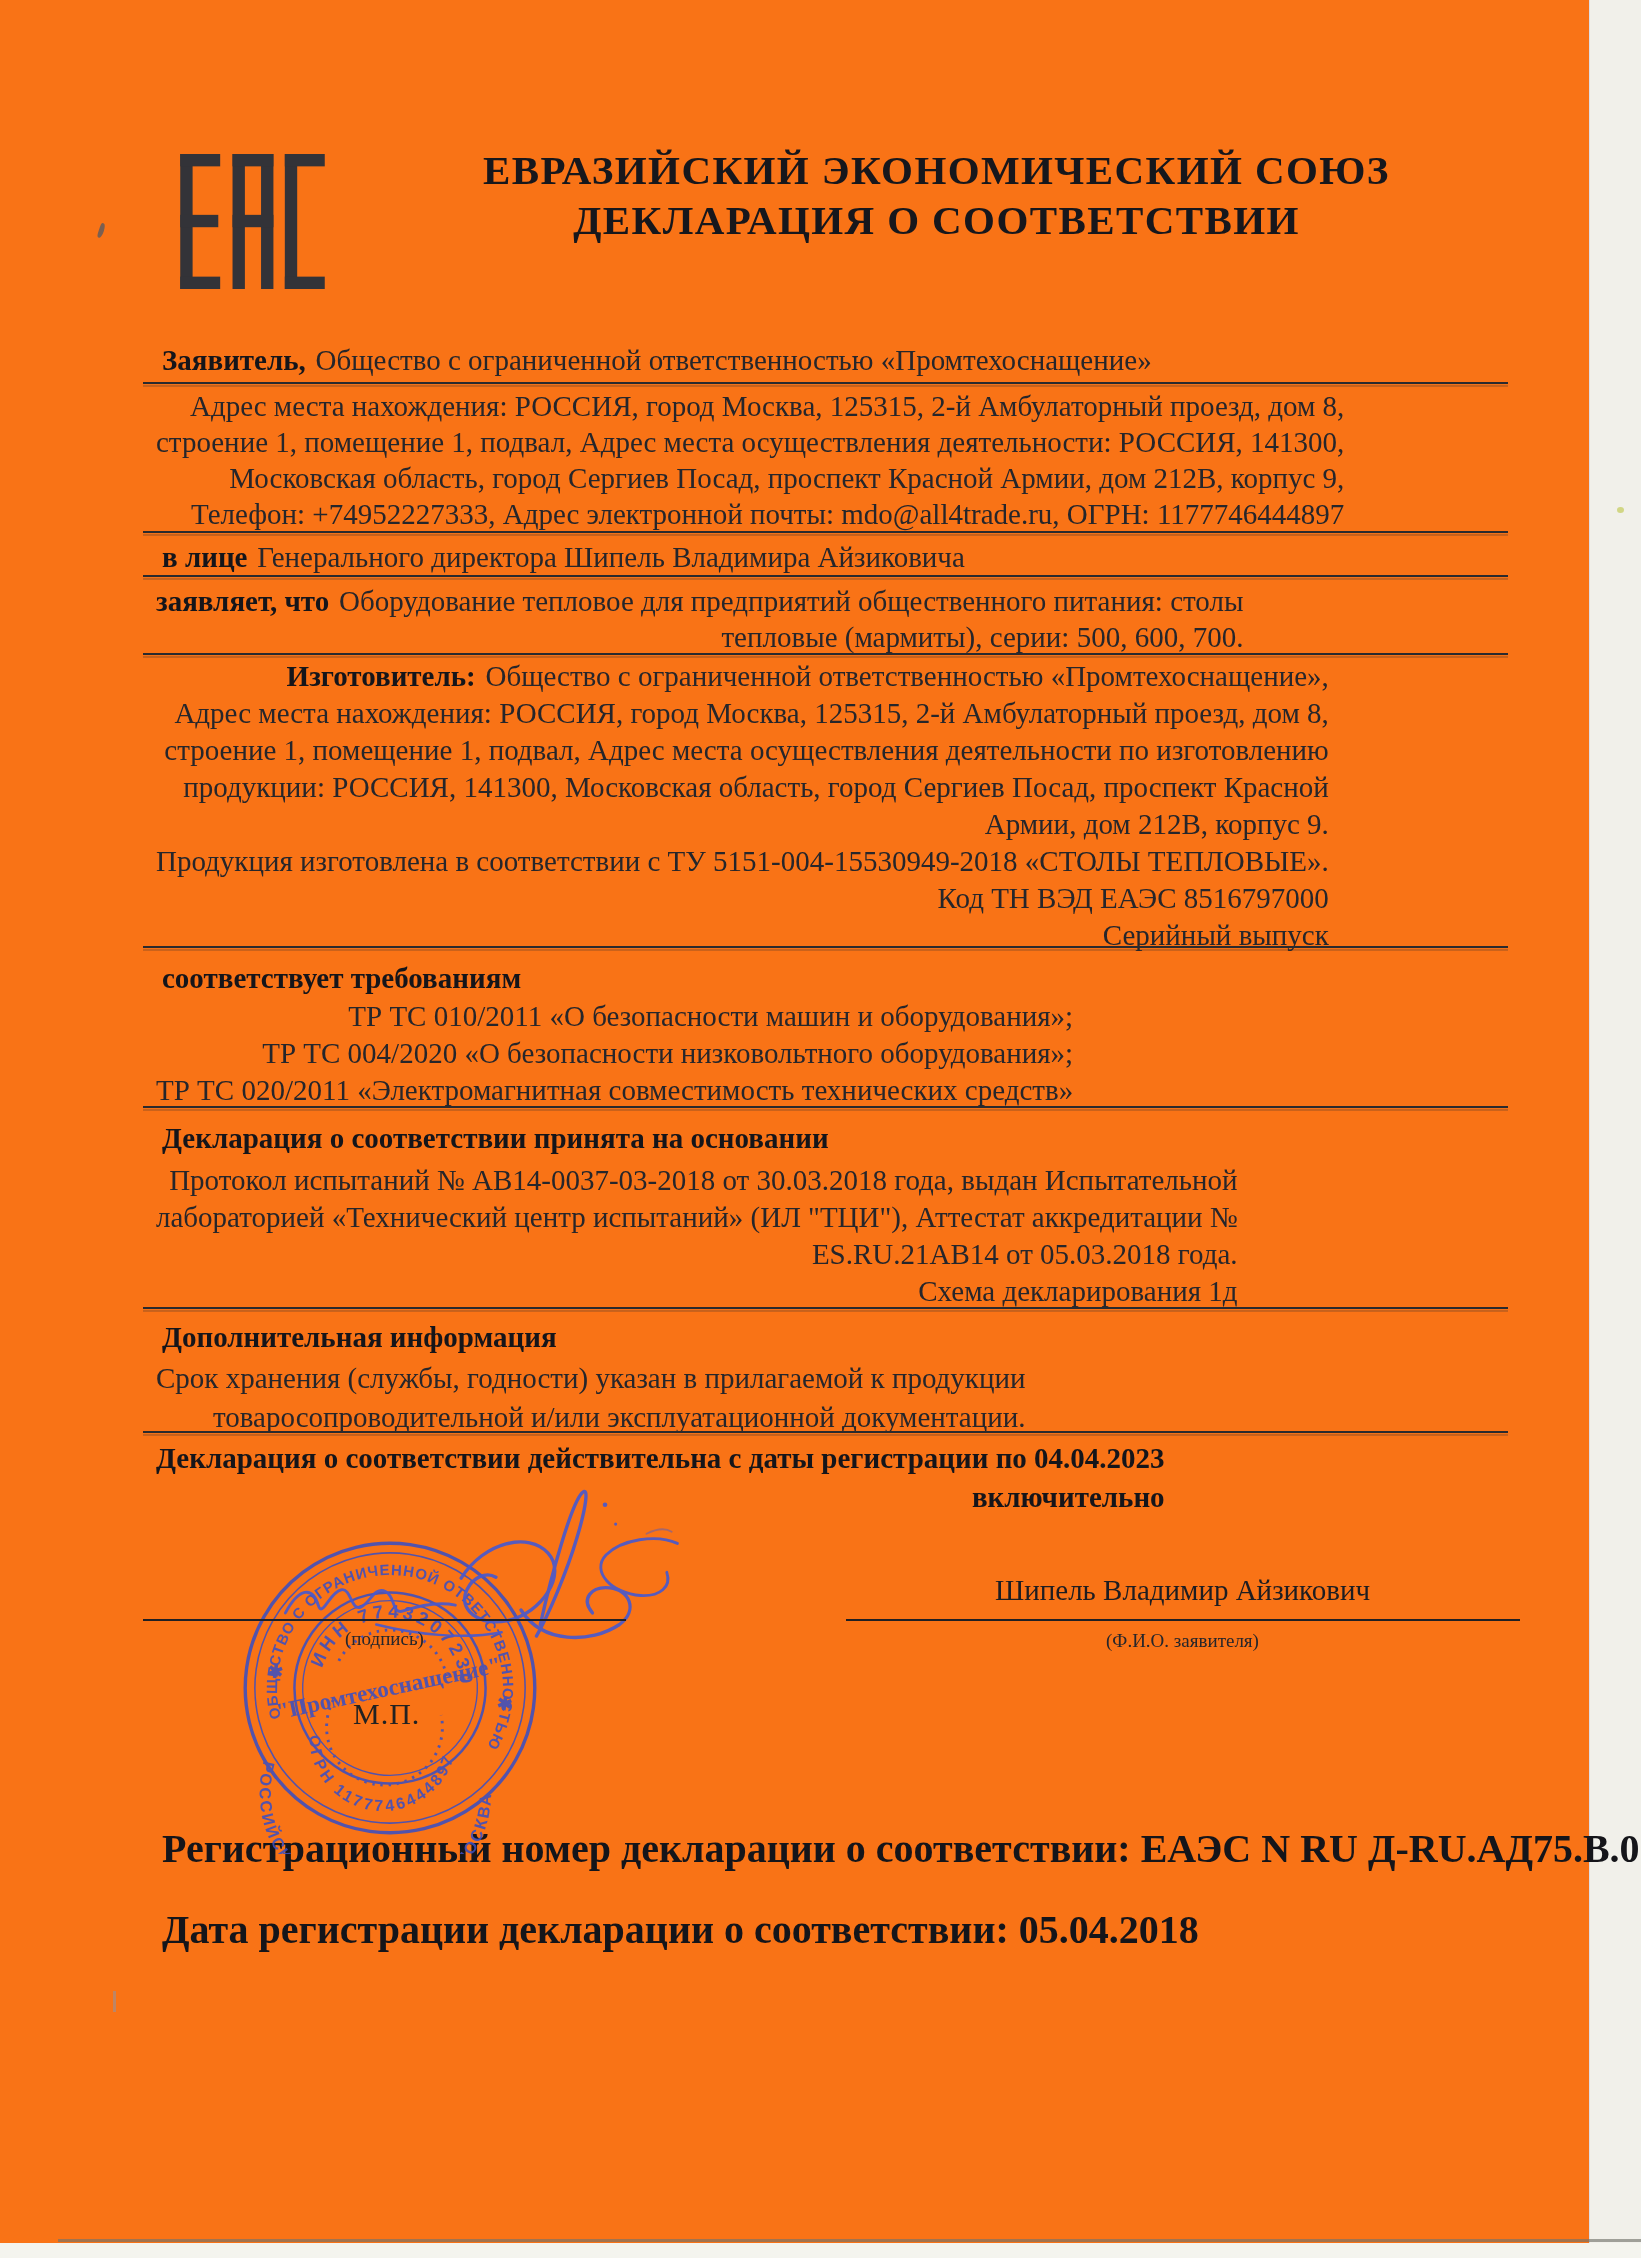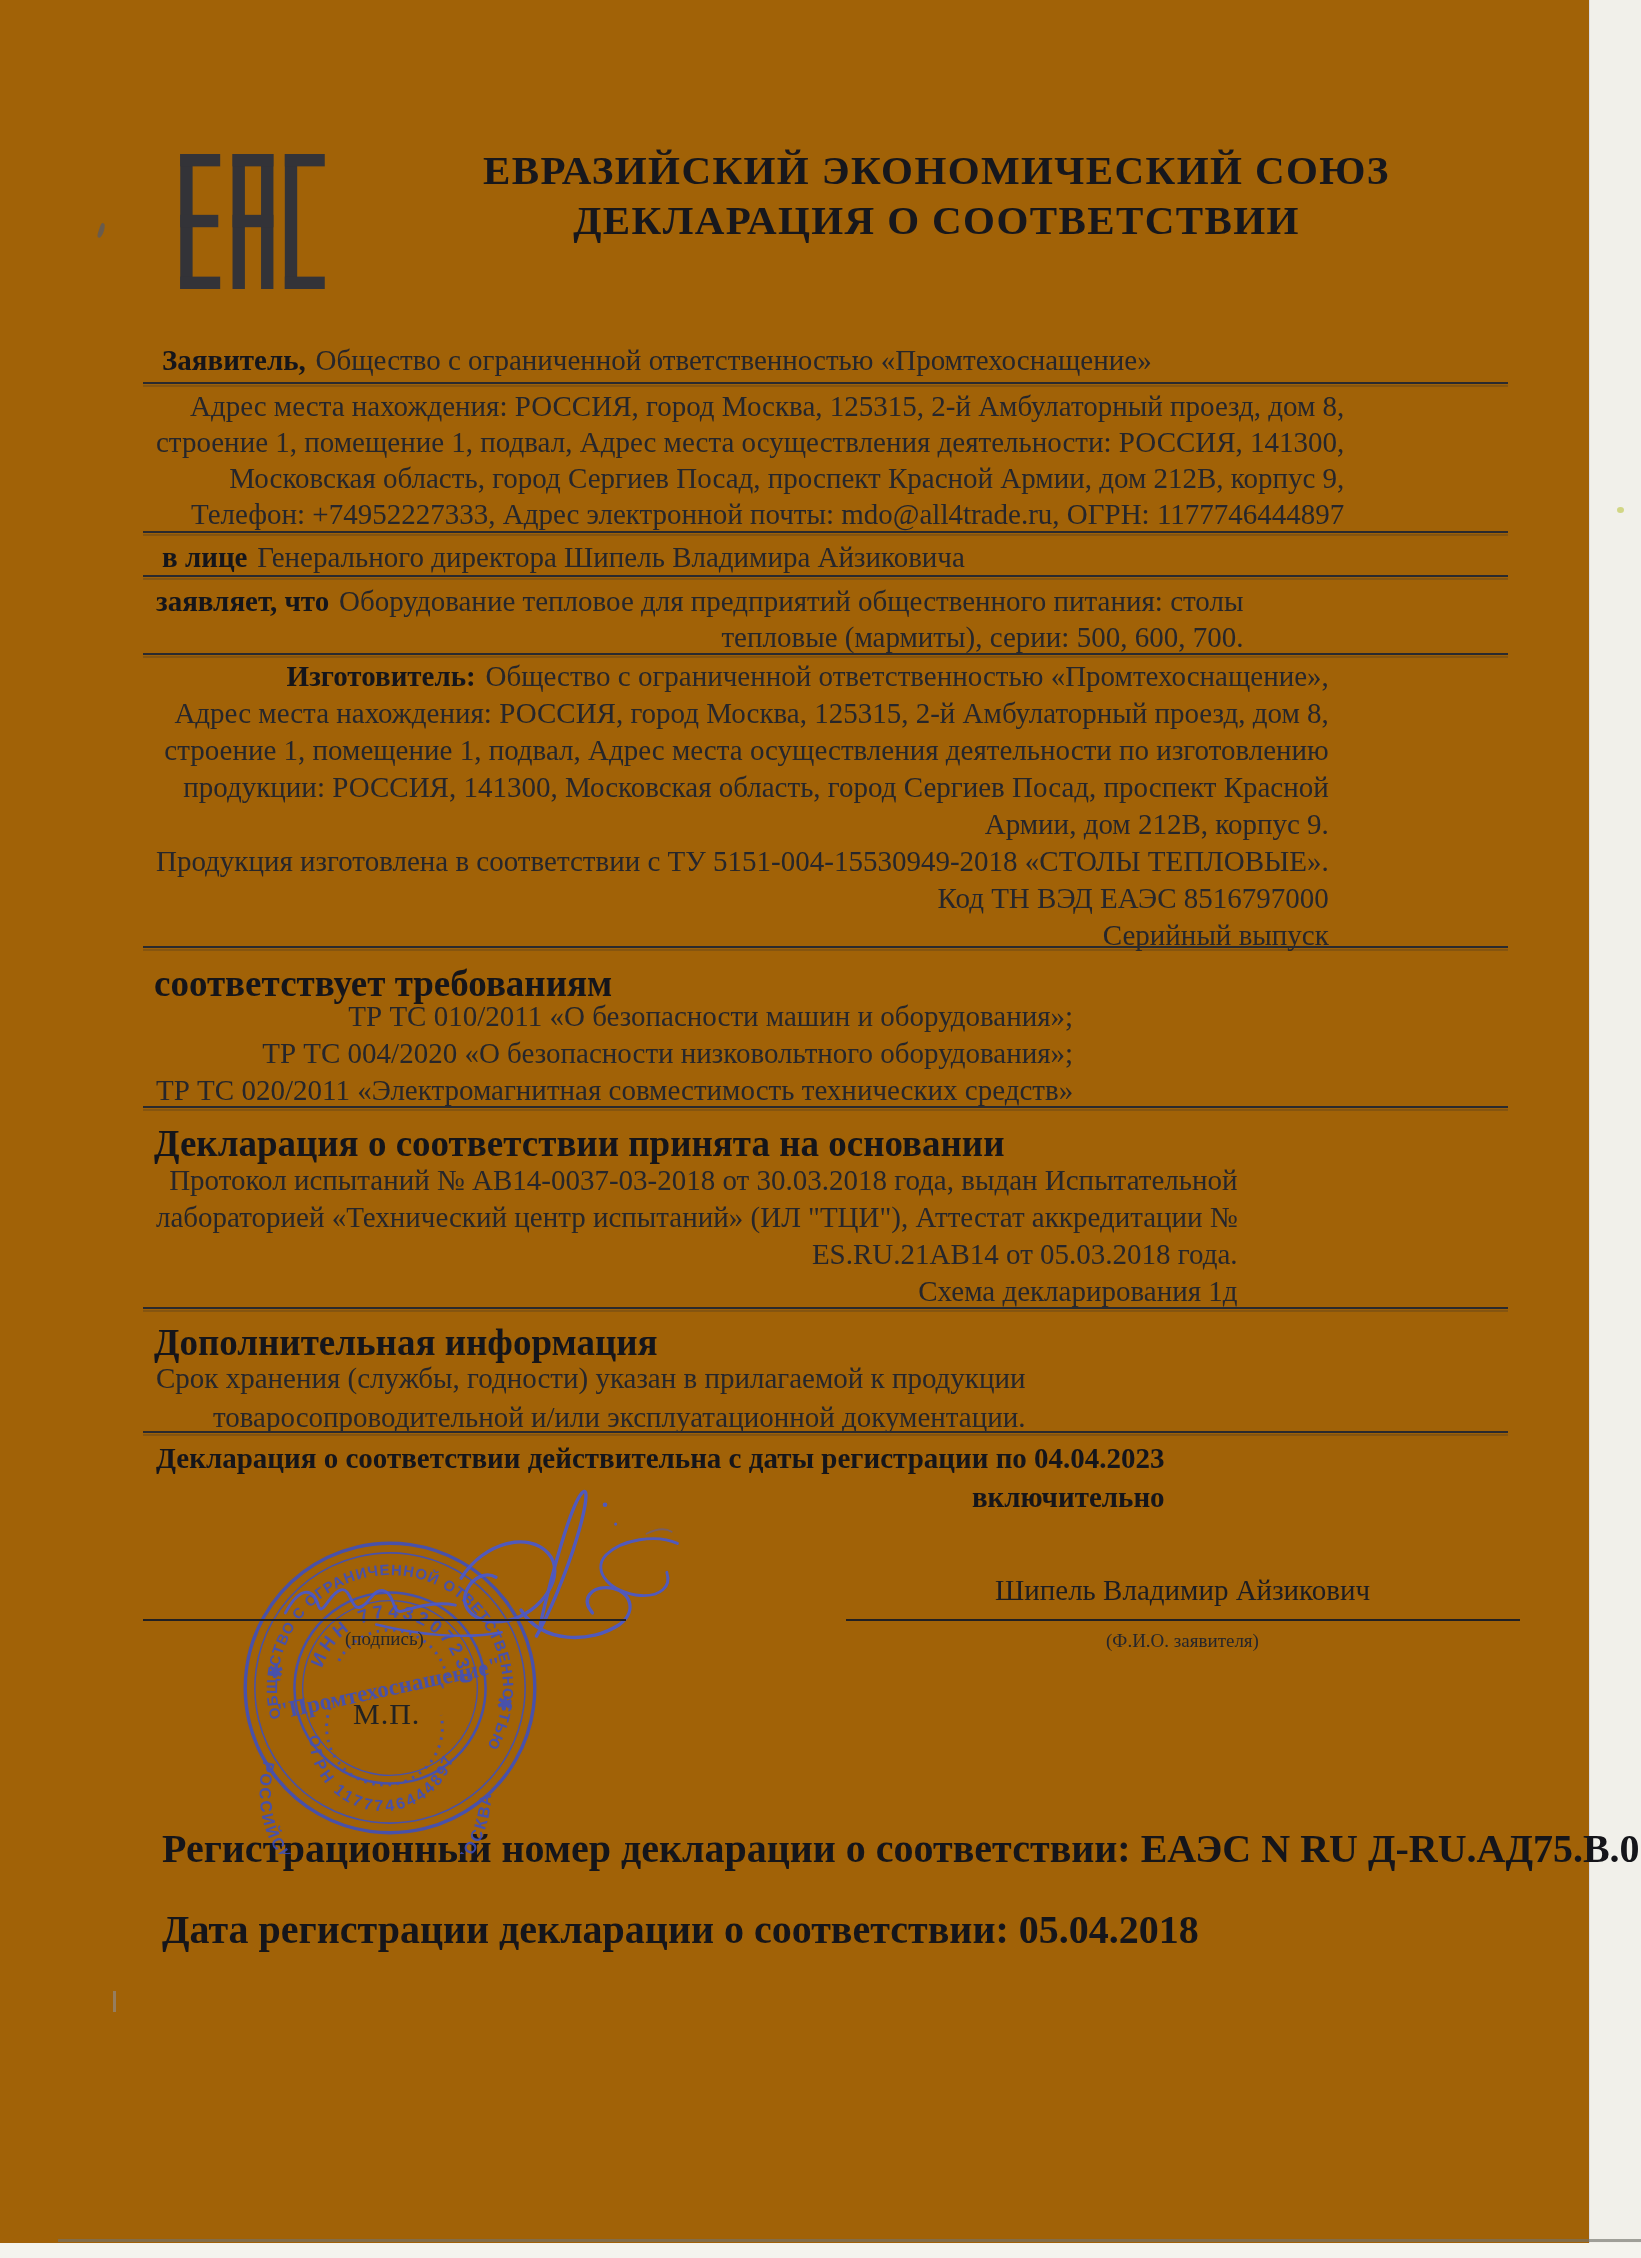--- a/index.html
+++ b/index.html
@@ -1,28 +1,28 @@
 <!DOCTYPE html>
 <html><head>
 <meta charset="utf-8">
 <style>
   html,body{margin:0;padding:0;background:#e6e8f2;}
-  .page{position:relative;width:1641px;height:2258px;background:#a16207;overflow:hidden;
+  .page{position:relative;width:1641px;height:2258px;background:#f97316;overflow:hidden;
         font-family:"Liberation Serif","DejaVu Serif",serif;color:#26262b;}
   .edge-right{position:absolute;left:1589px;top:0;width:52px;height:2258px;background:#f1f0ea;border-left:1px solid #dcdde6;}
   .edge-bottom{position:absolute;left:0;top:2243px;width:1641px;height:15.4px;background:#f4f4ee;}
   .edge-bottom-line{position:absolute;left:58px;top:2239px;width:1583px;height:2.9px;background:#73736c;opacity:.65;}
 
   .logo{position:absolute;left:180px;top:154px;width:145px;height:135px;}
   .title{position:absolute;left:425px;top:145px;width:1023px;text-align:center;
          font-weight:700;font-size:41px;line-height:50px;letter-spacing:1.4px;color:#17171c;}
 
   .row{position:absolute;left:162px;white-space:nowrap;font-size:29px;line-height:37px;text-align:center;}
   .b{font-weight:700;color:#15151a;margin-right:9.7px;}
-  .heading{position:absolute;left:154px;white-space:nowrap;font-size:37px;font-weight:700;color:#15151a;font-family:Liberation Serif, serif;}
+  .heading{position:absolute;left:162px;white-space:nowrap;font-size:29px;font-weight:700;color:#15151a;font-family:Liberation Serif, serif;}
   .block{position:absolute;left:156px;white-space:nowrap;font-size:29px;text-align:right;}
   .block div{white-space:nowrap;}
 
   .rule{position:absolute;left:143px;width:1365px;height:1.9px;background:#2a2a2e;
         box-shadow:0 2.9px 0 rgba(42,42,46,.25);}
 
   .sigline{position:absolute;height:1.9px;background:#202024;z-index:6;}
   .caption{position:absolute;font-size:19px;text-align:center;color:#26262b;z-index:7;}
   .name-over-line{position:absolute;font-size:29px;text-align:center;color:#1d1d22;z-index:7;}
   .mp{position:absolute;left:353px;top:1697px;font-size:30px;color:#222;z-index:7;letter-spacing:1px;}

